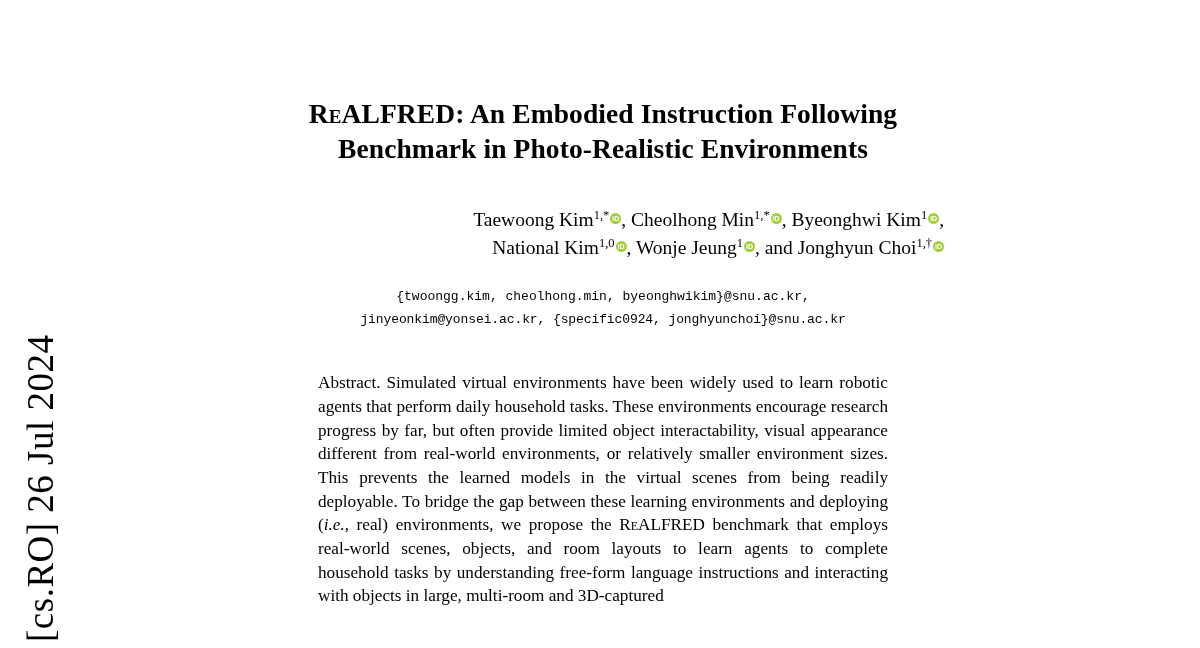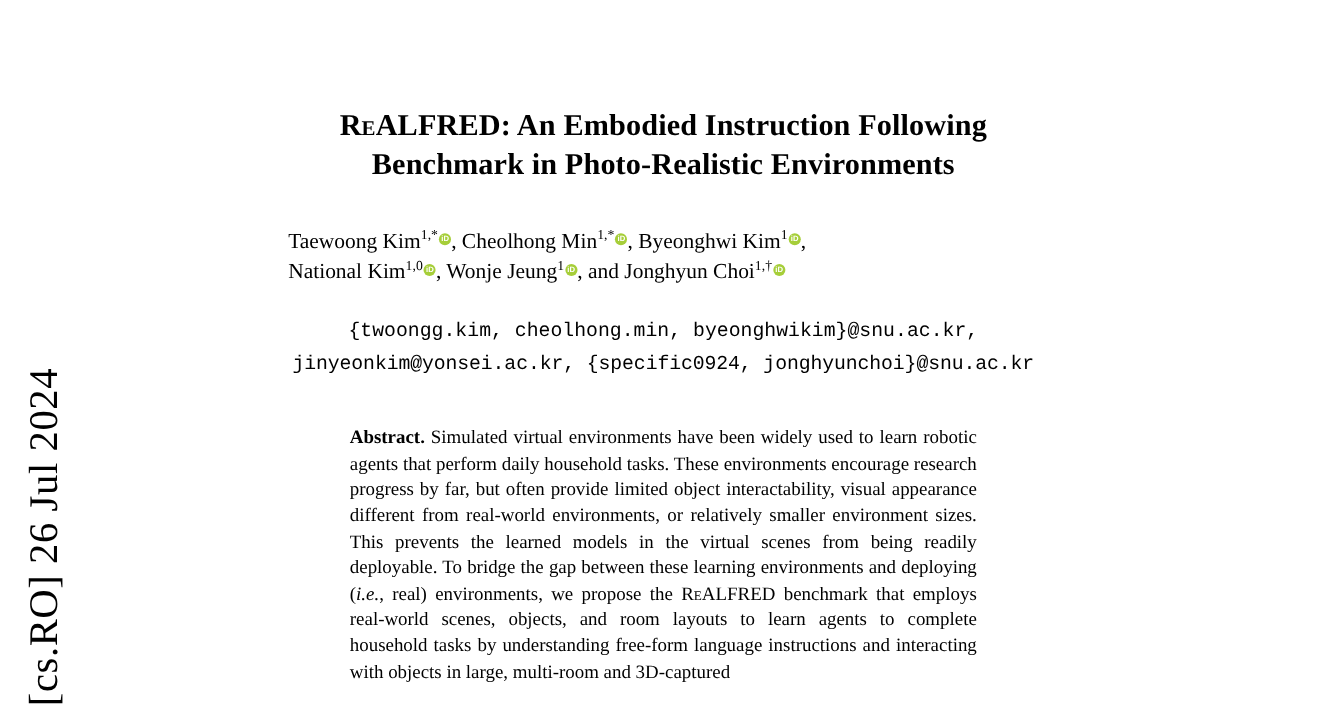--- a/index.html
+++ b/index.html
@@ -62,21 +62,21 @@
     font-weight: bold;
     line-height: 1.28;
     letter-spacing: 0.1px;
   }
   .sc {
     font-variant: small-caps;
   }
 
   .authors {
     margin-top: 40px;
-    text-align: left;
+    text-align: right;
     font-size: 19.5px;
     line-height: 1.42;
   }
   .authors sup {
     font-size: 12.5px;
     vertical-align: super;
     line-height: 0;
   }
 
   .orcid {
@@ -112,40 +112,40 @@
   }
   .affiliations sup {
     font-size: 11px;
     vertical-align: super;
     line-height: 0;
   }
 
   .emails {
     text-align: center;
     font-family: "Liberation Mono", monospace;
-    font-size: 18px;
+    font-size: 13px;
     line-height: 1.45;
     margin-top: 4px;
   }
   .email-line2 {
     letter-spacing: -0.1px;
   }
 
   .abstract {
     margin-top: 42px;
     font-size: 17.2px;
     line-height: 1.375;
     text-align: justify;
     text-justify: inter-word;
     padding: 0 56px 0 56px;
     box-sizing: border-box;
     hyphens: manual;
   }
   .abstract .abstract-label {
-    font-weight: bold;
+    font-weight: normal;
   }
   .abstract i {
     font-style: italic;
   }
 </style>
 </head>
 <body>
 
 <div class="page">
 

